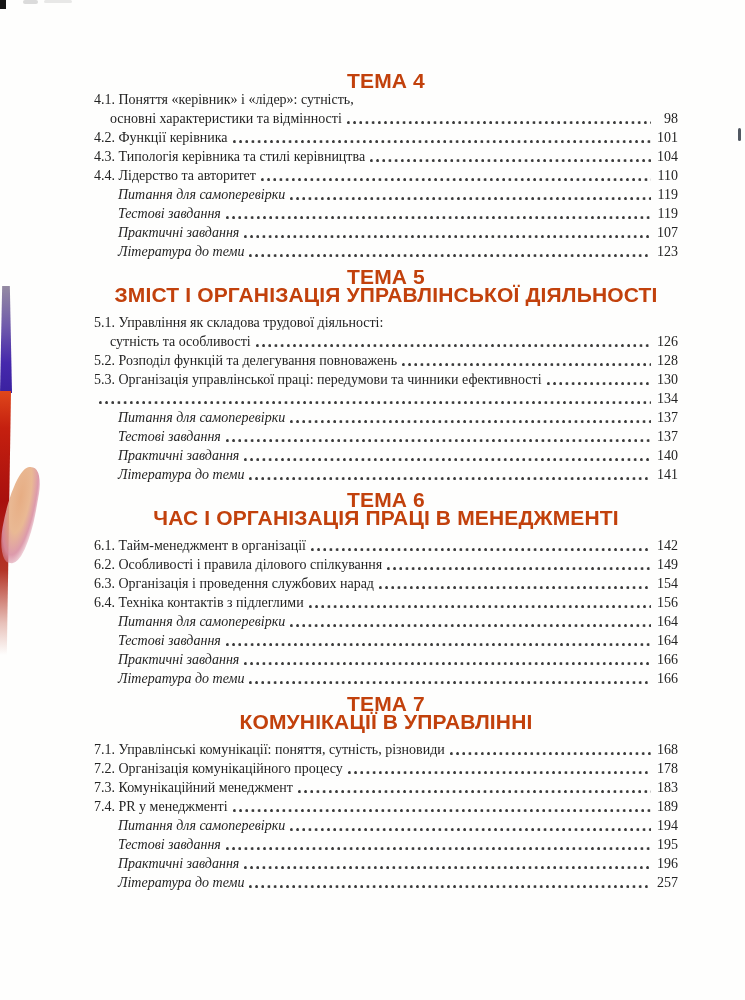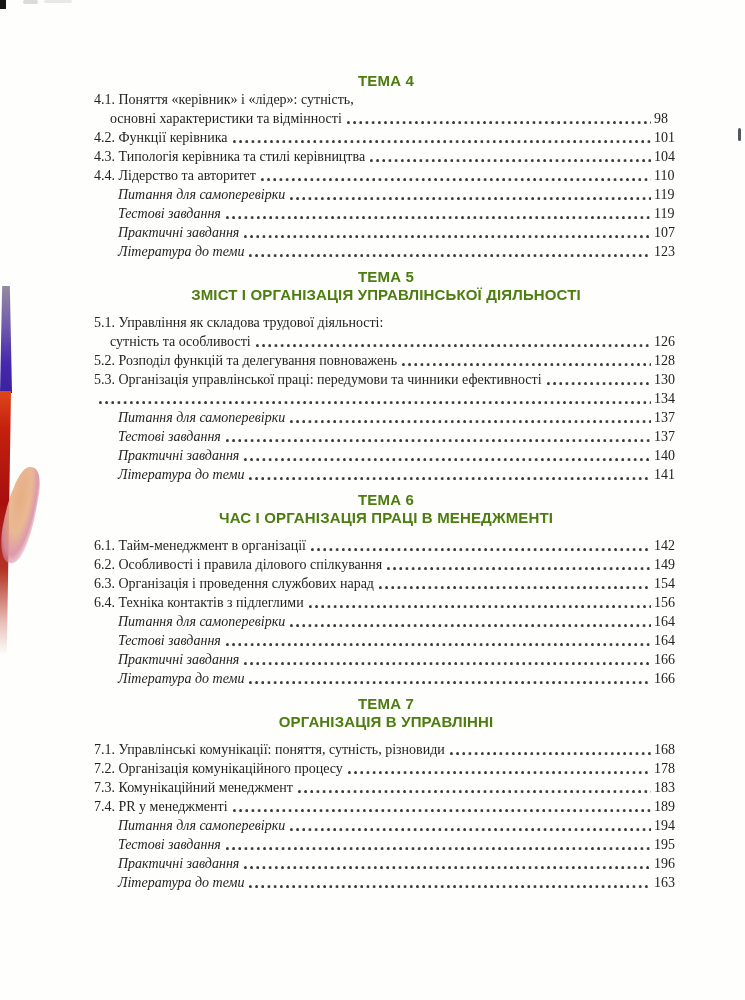--- a/index.html
+++ b/index.html
@@ -13,24 +13,24 @@
   }
   .page-content {
     position: absolute;
     left: 94px; top: 72px;
     width: 584px;
   }
   .toc-section { margin-bottom: 7px; }
   .section-number, .section-title {
     font-family: "Liberation Sans", sans-serif;
     font-weight: bold;
-    font-size: 15px;
+    font-size: 21px;
     line-height: 18px;
     text-align: center;
-    color: #4d7c0f;
+    color: #c2410c;
     letter-spacing: 0.15px;
   }
   .section-title { margin-bottom: 9px; }
   .toc-row {
     display: flex;
     align-items: baseline;
     font-size: 14px;
     line-height: 19px;
     color: #232323;
   }
@@ -41,21 +41,21 @@
     flex: 1 1 auto;
     min-width: 10px;
     height: 5px;
     align-self: flex-end;
     margin: 0 3px 3px 5px;
     background-image: radial-gradient(circle at 1.4px 2.6px, #3b3b3b 1.15px, rgba(0,0,0,0) 1.65px);
     background-size: 6.2px 5px;
     background-repeat: repeat-x;
     background-position: left bottom;
   }
-  .page-num { white-space: nowrap; text-align: left; min-width: 24px; }
+  .page-num { white-space: nowrap; text-align: right; min-width: 24px; }
 
   
   .artifact { position: absolute; pointer-events: none; }
   .corner-mark-tl { left: 0; top: 0; width: 6px; height: 9px; }
   .top-smudge-1 { left: 23px; top: 0; width: 15px; height: 4px; opacity: 0.35; border-radius: 2px; }
   .top-smudge-2 { left: 44px; top: 0; width: 28px; height: 3px; opacity: 0.22; border-radius: 2px; }
   .right-speck { left: 738px; top: 128px; width: 3px; height: 13px; opacity: 0.85; border-radius: 2px; }
   .left-strip-purple {
     left: 0; top: 286px; width: 12px; height: 107px;
     clip-path: polygon(18% 0, 82% 0, 100% 100%, 0 100%);
@@ -215,21 +215,21 @@
           </div>
           <div class="toc-row italic">
             <span class="toc-label">Література до теми</span>
             <span class="leader"></span>
             <span class="page-num">166</span>
           </div>
         </div>
       </section>
       <section class="toc-section">
         <div class="section-number">ТЕМА 7</div>
-        <div class="section-title">ОРГАНІЗАЦІЯ В УПРАВЛІННІ</div>
+        <div class="section-title">КОМУНІКАЦІЇ В УПРАВЛІННІ</div>
         <div>
           <div class="toc-row">
             <span class="toc-label">7.1. Управлінські комунікації: поняття, сутність, різновиди</span>
             <span class="leader"></span>
             <span class="page-num">168</span>
           </div>
           <div class="toc-row">
             <span class="toc-label">7.2. Організація комунікаційного процесу</span>
             <span class="leader"></span>
             <span class="page-num">178</span>
@@ -255,21 +255,21 @@
             <span class="page-num">195</span>
           </div>
           <div class="toc-row italic">
             <span class="toc-label">Практичні завдання</span>
             <span class="leader"></span>
             <span class="page-num">196</span>
           </div>
           <div class="toc-row italic">
             <span class="toc-label">Література до теми</span>
             <span class="leader"></span>
-            <span class="page-num">163</span>
+            <span class="page-num">257</span>
           </div>
         </div>
       </section>
     </div>
 </main>
 
 <div class="artifact corner-mark-tl" style="background: rgb(21, 21, 21);"></div>
 <div class="artifact top-smudge-1" style="background: rgb(154, 154, 154);"></div>
 <div class="artifact top-smudge-2" style="background: rgb(154, 154, 154);"></div>
 <div class="artifact right-speck" style="background: rgb(52, 59, 71);"></div>

